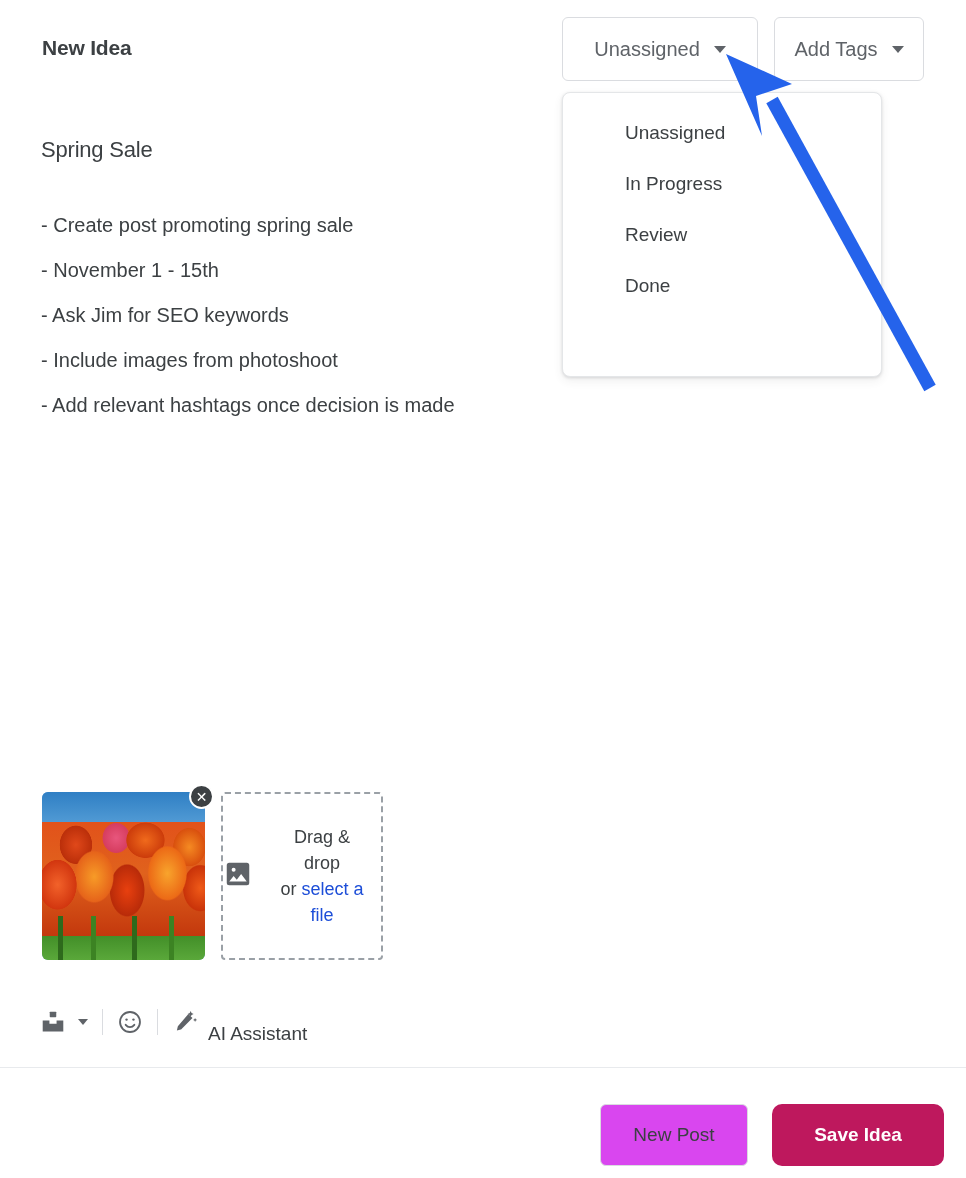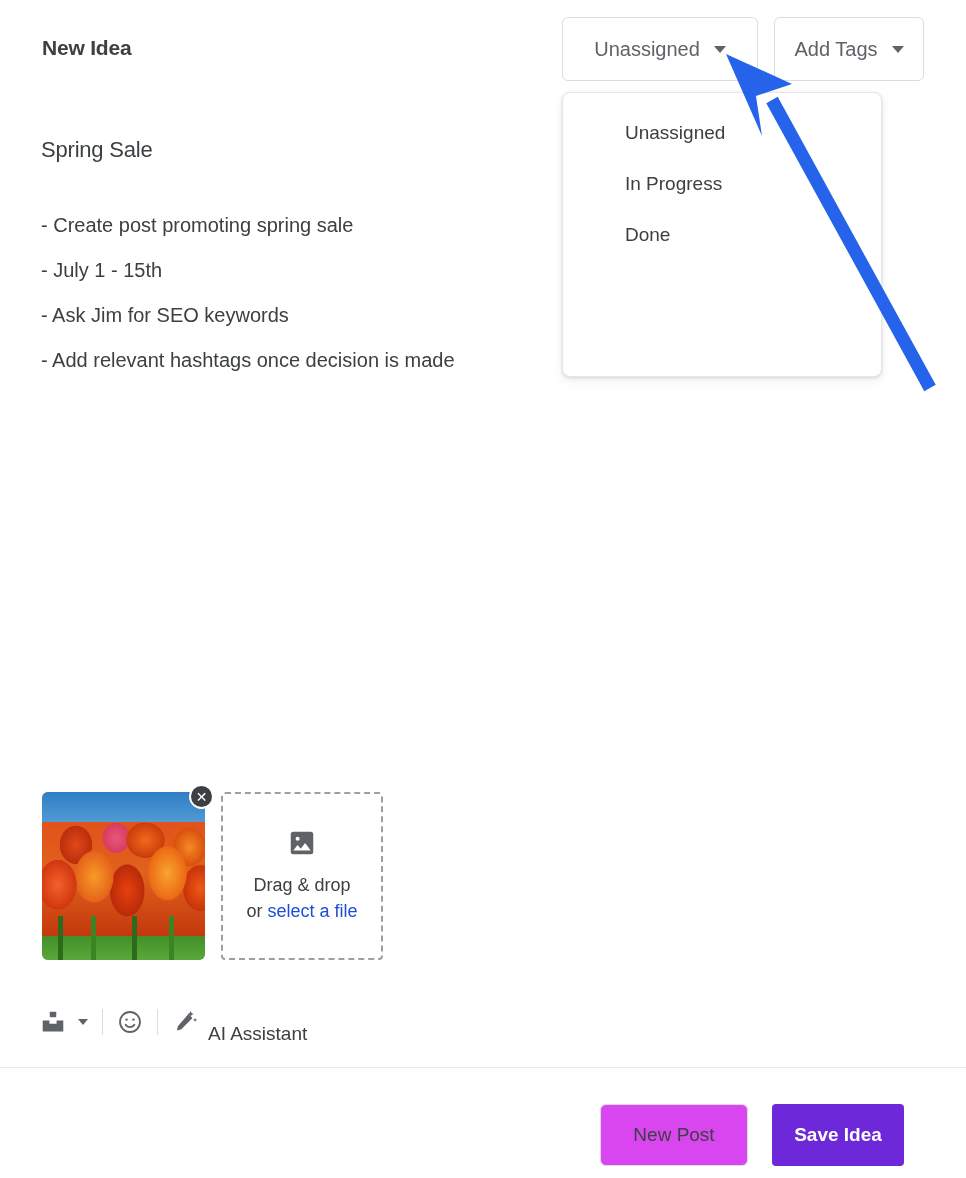--- a/index.html
+++ b/index.html
@@ -131,21 +131,21 @@
     border: 2px solid #ffffff;
     display: flex; align-items: center; justify-content: center;
     color: #ffffff; font-size: 14px; line-height: 1;
     cursor: pointer;
   }
 
   .dropzone {
     width: 162px; height: 168px;
     border: 2px dashed #9aa0a6;
     border-radius: 4px;
-    display: flex; flex-direction: column;
+    display: flex; flex-direction: row;
     align-items: center; justify-content: center;
     gap: 10px;
     background: #ffffff;
     cursor: pointer;
   }
   .dropzone-text {
     font-size: 18px; color: #3c4043; text-align: center; line-height: 26px;
     padding: 0 16px;
   }
   .dropzone-link { color: #1d4ed8; cursor: pointer; }
@@ -176,22 +176,22 @@
   }
   .btn-secondary {
     position: absolute; left: 600px; top: 1104px;
     width: 148px; height: 62px;
     background: #d946ef; border: 1px solid #dadce0; border-radius: 6px;
     font-size: 19px; color: #3c4043; cursor: pointer;
     display: flex; align-items: center; justify-content: center;
   }
   .btn-primary {
     position: absolute; left: 772px; top: 1104px;
-    width: 132px; height: 62px;
-    background: #6d28d9; border: none; border-radius: 4px;
+    width: 172px; height: 62px;
+    background: #be185d; border: none; border-radius: 10px;
     font-size: 19px; color: #ffffff; font-weight: bold; cursor: pointer;
     display: flex; align-items: center; justify-content: center;
   }
 
   
   .annotation-arrow {
     position: absolute; left: 0; top: 0; width: 966px; height: 1178px;
     pointer-events: none; z-index: 20;
   }
 </style>
@@ -208,28 +208,30 @@
   </div>
 
   <div class="btn-select" id="tags-select">
     <span>Add Tags</span>
     <span class="caret"></span>
   </div>
 
   <div class="dropdown">
     <div class="dropdown-item">Unassigned</div>
     <div class="dropdown-item">In Progress</div>
+    <div class="dropdown-item">Review</div>
     <div class="dropdown-item">Done</div>
   </div>
 
   <div class="doc-title">Spring Sale</div>
   <div class="doc-body">
     <div class="doc-line">- Create post promoting spring sale</div>
-    <div class="doc-line">- July 1 - 15th</div>
+    <div class="doc-line">- November 1 - 15th</div>
     <div class="doc-line">- Ask Jim for SEO keywords</div>
+    <div class="doc-line">- Include images from photoshoot</div>
     <div class="doc-line">- Add relevant hashtags once decision is made</div>
   </div>
 
   <div class="attach-row">
 
     <div class="thumb-wrap">
       <div class="thumb">
         <div class="sky"></div>
         <div class="grass"></div>
         <div class="blooms"></div>

